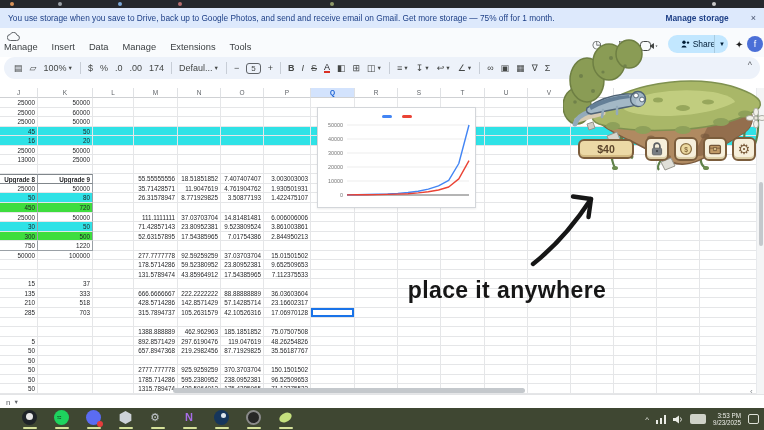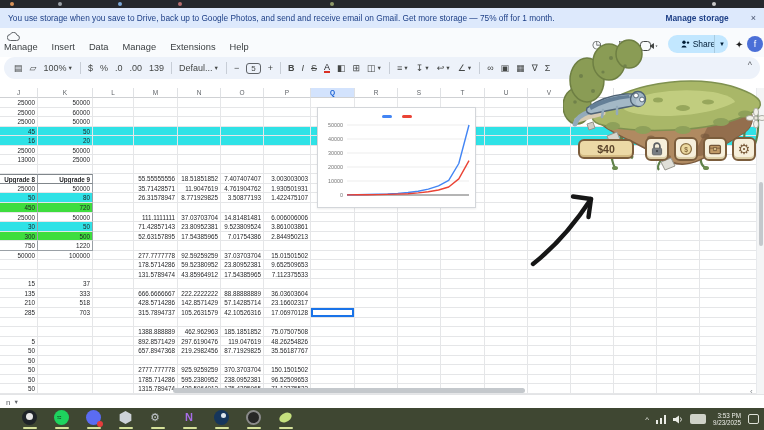--- a/index.html
+++ b/index.html
@@ -124,21 +124,21 @@
   <div id="menubar">
     <svg id="cloud-ic" width="13" height="10" viewBox="0 0 13 10">
       <path d="M3.5,8.5 a3,3 0 0 1 -.3,-6 a3.6,3.6 0 0 1 6.8,.6 a2.6,2.6 0 0 1 -.6,5.4 Z" fill="none" stroke="#5f6368" stroke-width="1"></path>
     </svg>
     <div id="menu-items">
         <span class="mi">Manage</span>
         <span class="mi">Insert</span>
         <span class="mi">Data</span>
         <span class="mi">Manage</span>
         <span class="mi">Extensions</span>
-        <span class="mi">Help</span>
+        <span class="mi">Tools</span>
       </div>
     <span class="mtr" style="left:592px">◷</span>
     <span class="mtr" style="left:618px">▣</span>
     <svg class="mtr" style="left:640px;top:13px" width="18" height="10" viewBox="0 0 18 10">
       <rect x="0.5" y="0.5" width="10" height="9" rx="3" fill="none" stroke="#444746"></rect>
       <path d="M11,4 L14,2 V8 L11,6 Z" fill="#444746"></path>
       <path d="M15.5,4.5 l2,0 -1,1.6 Z" fill="#444746"></path>
     </svg>
     <div id="share-pill">
       <svg width="9" height="8" viewBox="0 0 9 8">
@@ -157,21 +157,21 @@
 
   <div id="toolbar">
       <span class="ti">▤</span>
       <span class="ti">▱</span>
       <span class="ti">100%<span class="dd">▼</span></span>
       <span class="sep"></span>
       <span class="ti">$</span>
       <span class="ti">%</span>
       <span class="ti">.0</span>
       <span class="ti">.00</span>
-      <span class="ti">139</span>
+      <span class="ti">174</span>
       <span class="sep"></span>
       <span class="ti">Defaul...<span class="dd">▼</span></span>
       <span class="sep"></span>
       <span class="ti">−</span>
       <span class="ti fsize">5</span>
       <span class="ti">+</span>
       <span class="sep"></span>
       <span class="ti tbold">B</span>
       <span class="ti tital">I</span>
       <span class="ti tstrike">S</span>
@@ -829,20 +829,21 @@
       <div id="vthumb"></div>
     </div>
   <div id="hthumb"></div>
   <span id="hs-arrow">‹</span>
 
   <div id="sheetbar">
     <span class="partial">n</span>
     <span class="pdd">▼</span>
   </div>
 
+  <div id="caption">place it anywhere</div>
 
   <svg id="arrow-svg" width="90" height="92" viewBox="0 0 90 92">
     <path d="M15,78 C34,63 56,39 73,13" fill="none" stroke="#161616" stroke-width="4.4" stroke-linecap="round"></path>
     <path d="M73,13 L55,10.5 M73,13 L70.5,31" fill="none" stroke="#161616" stroke-width="4.4" stroke-linecap="round"></path>
   </svg>
 
   <svg id="island-svg" width="201" height="135" viewBox="0 0 201 135">
 
     <g stroke="#5e8049" stroke-width="2.2" fill="none">
       <path d="M52,96 C46,112 48,124 52,132"></path>

